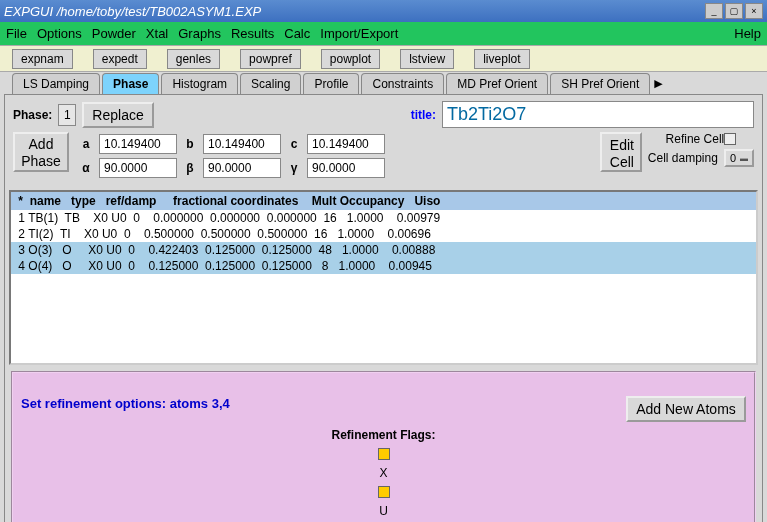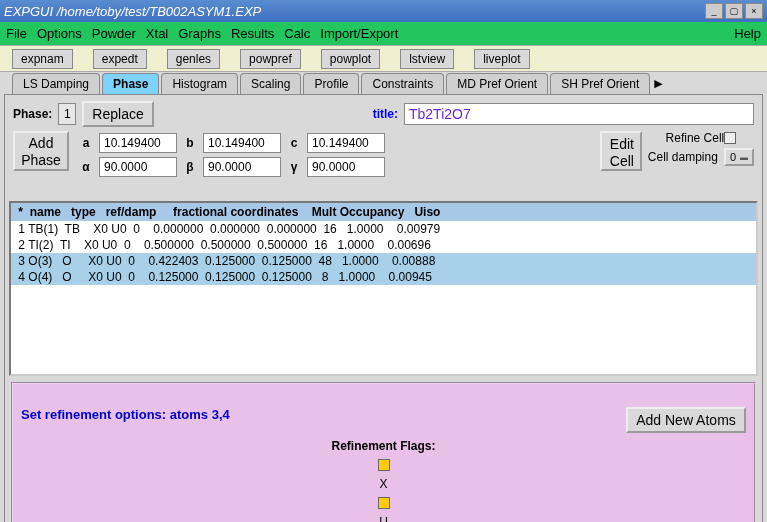--- a/index.html
+++ b/index.html
@@ -21,21 +21,21 @@
 .tab { background: #d0d0d0; border: 1px solid #888; border-bottom: none; padding: 3px 10px; font-size: 12px; margin-right: 2px; border-radius: 4px 4px 0 0; }
 .tab.active { background: #7dd3fc; font-weight: bold; }
 .tab-arrow { align-self: center; margin-left: 2px; font-size: 11px; }
 
 .tabpage { background: #d9d9d9; border: 1px solid #888; padding: 4px; }
 
 .phase-row { display: flex; align-items: center; gap: 6px; padding: 2px 4px; }
 .phase-row label { font-weight: bold; }
 .pnum { background: #e6e6e6; border: 1px solid #888; width: 18px; text-align: center; padding: 3px 0; }
 .btn { background: #d9d9d9; border: 2px outset #eee; padding: 3px 8px; font-size: 14px; }
-.title-input { border: 1px solid #888; padding: 2px 4px; font-size: 14px; color: #6d28d9; background: #fff; width: 350px; }
+.title-input { border: 1px solid #888; padding: 2px 4px; font-size: 18px; color: #0369a1; background: #fff; width: 312px; }
 
 .cell-row { display: flex; align-items: center; gap: 6px; padding: 2px 4px; }
 .cell-label { font-weight: bold; width: 14px; text-align: center; }
 .cell-input { border: 1px solid #888; background: #fff; padding: 2px 4px; width: 78px; font-size: 12px; }
 .optmenu { background: #d9d9d9; border: 2px outset #eee; padding: 1px 4px; font-size: 11px; display:inline-flex; align-items:center; gap:4px; }
 .optmenu::after { content:"▬"; font-size:8px; color:#555;}
 .checksq { width:12px; height:12px; border:1px solid #666; background:#eee; display:inline-block; vertical-align:middle;}
 
 .atomtable { background: #fff; border: 2px inset #ccc; font-family: "Courier New", monospace; font-size: 12px; height: 175px; overflow: hidden; }
 .athead { background: #a8c8e8; padding: 2px 4px; white-space: pre; font-weight:bold; }
@@ -46,21 +46,21 @@
 .ref-head { color: #0000cc; font-weight: bold; font-size: 13px; margin-bottom: 6px; display:flex; }
 .ref-row { display: flex; align-items: center; gap: 6px; font-size: 12px; flex-direction: column; }
 .flag-box { width: 12px; height: 12px; border: 1px solid #666; display: inline-block; vertical-align: middle; }
 .flag-box.yellow { background: #ffcc00; }
 .flag-box.blank { background: #eee; }
 .slot-row { display:flex; gap:6px; margin-top:8px; }
 .slot { border: 2px inset #f4d4f4; height:26px; flex:1; }
 .slot.narrow { flex: 0 0 74px; }
 .ref-right { margin-left: auto; display:flex; flex-direction:column; gap:4px; }
 
-.cell-grid { display:flex; gap:6px; align-items:flex-start; padding: 2px 4px 22px;}
+.cell-grid { display:flex; gap:6px; align-items:flex-start; padding: 2px 4px 10px;}
 .addphase { width:56px; height:40px; padding:2px; line-height:1.2;}
 .right-col { display:flex; flex-direction:column; gap:3px; align-items:center;}
 </style>
 </head>
 <body>
 
 <div class="titlebar">
   <span>EXPGUI /home/toby/test/TB002ASYM1.EXP</span>
   <span class="spacer"></span>
   <span class="tbtn">_</span>

